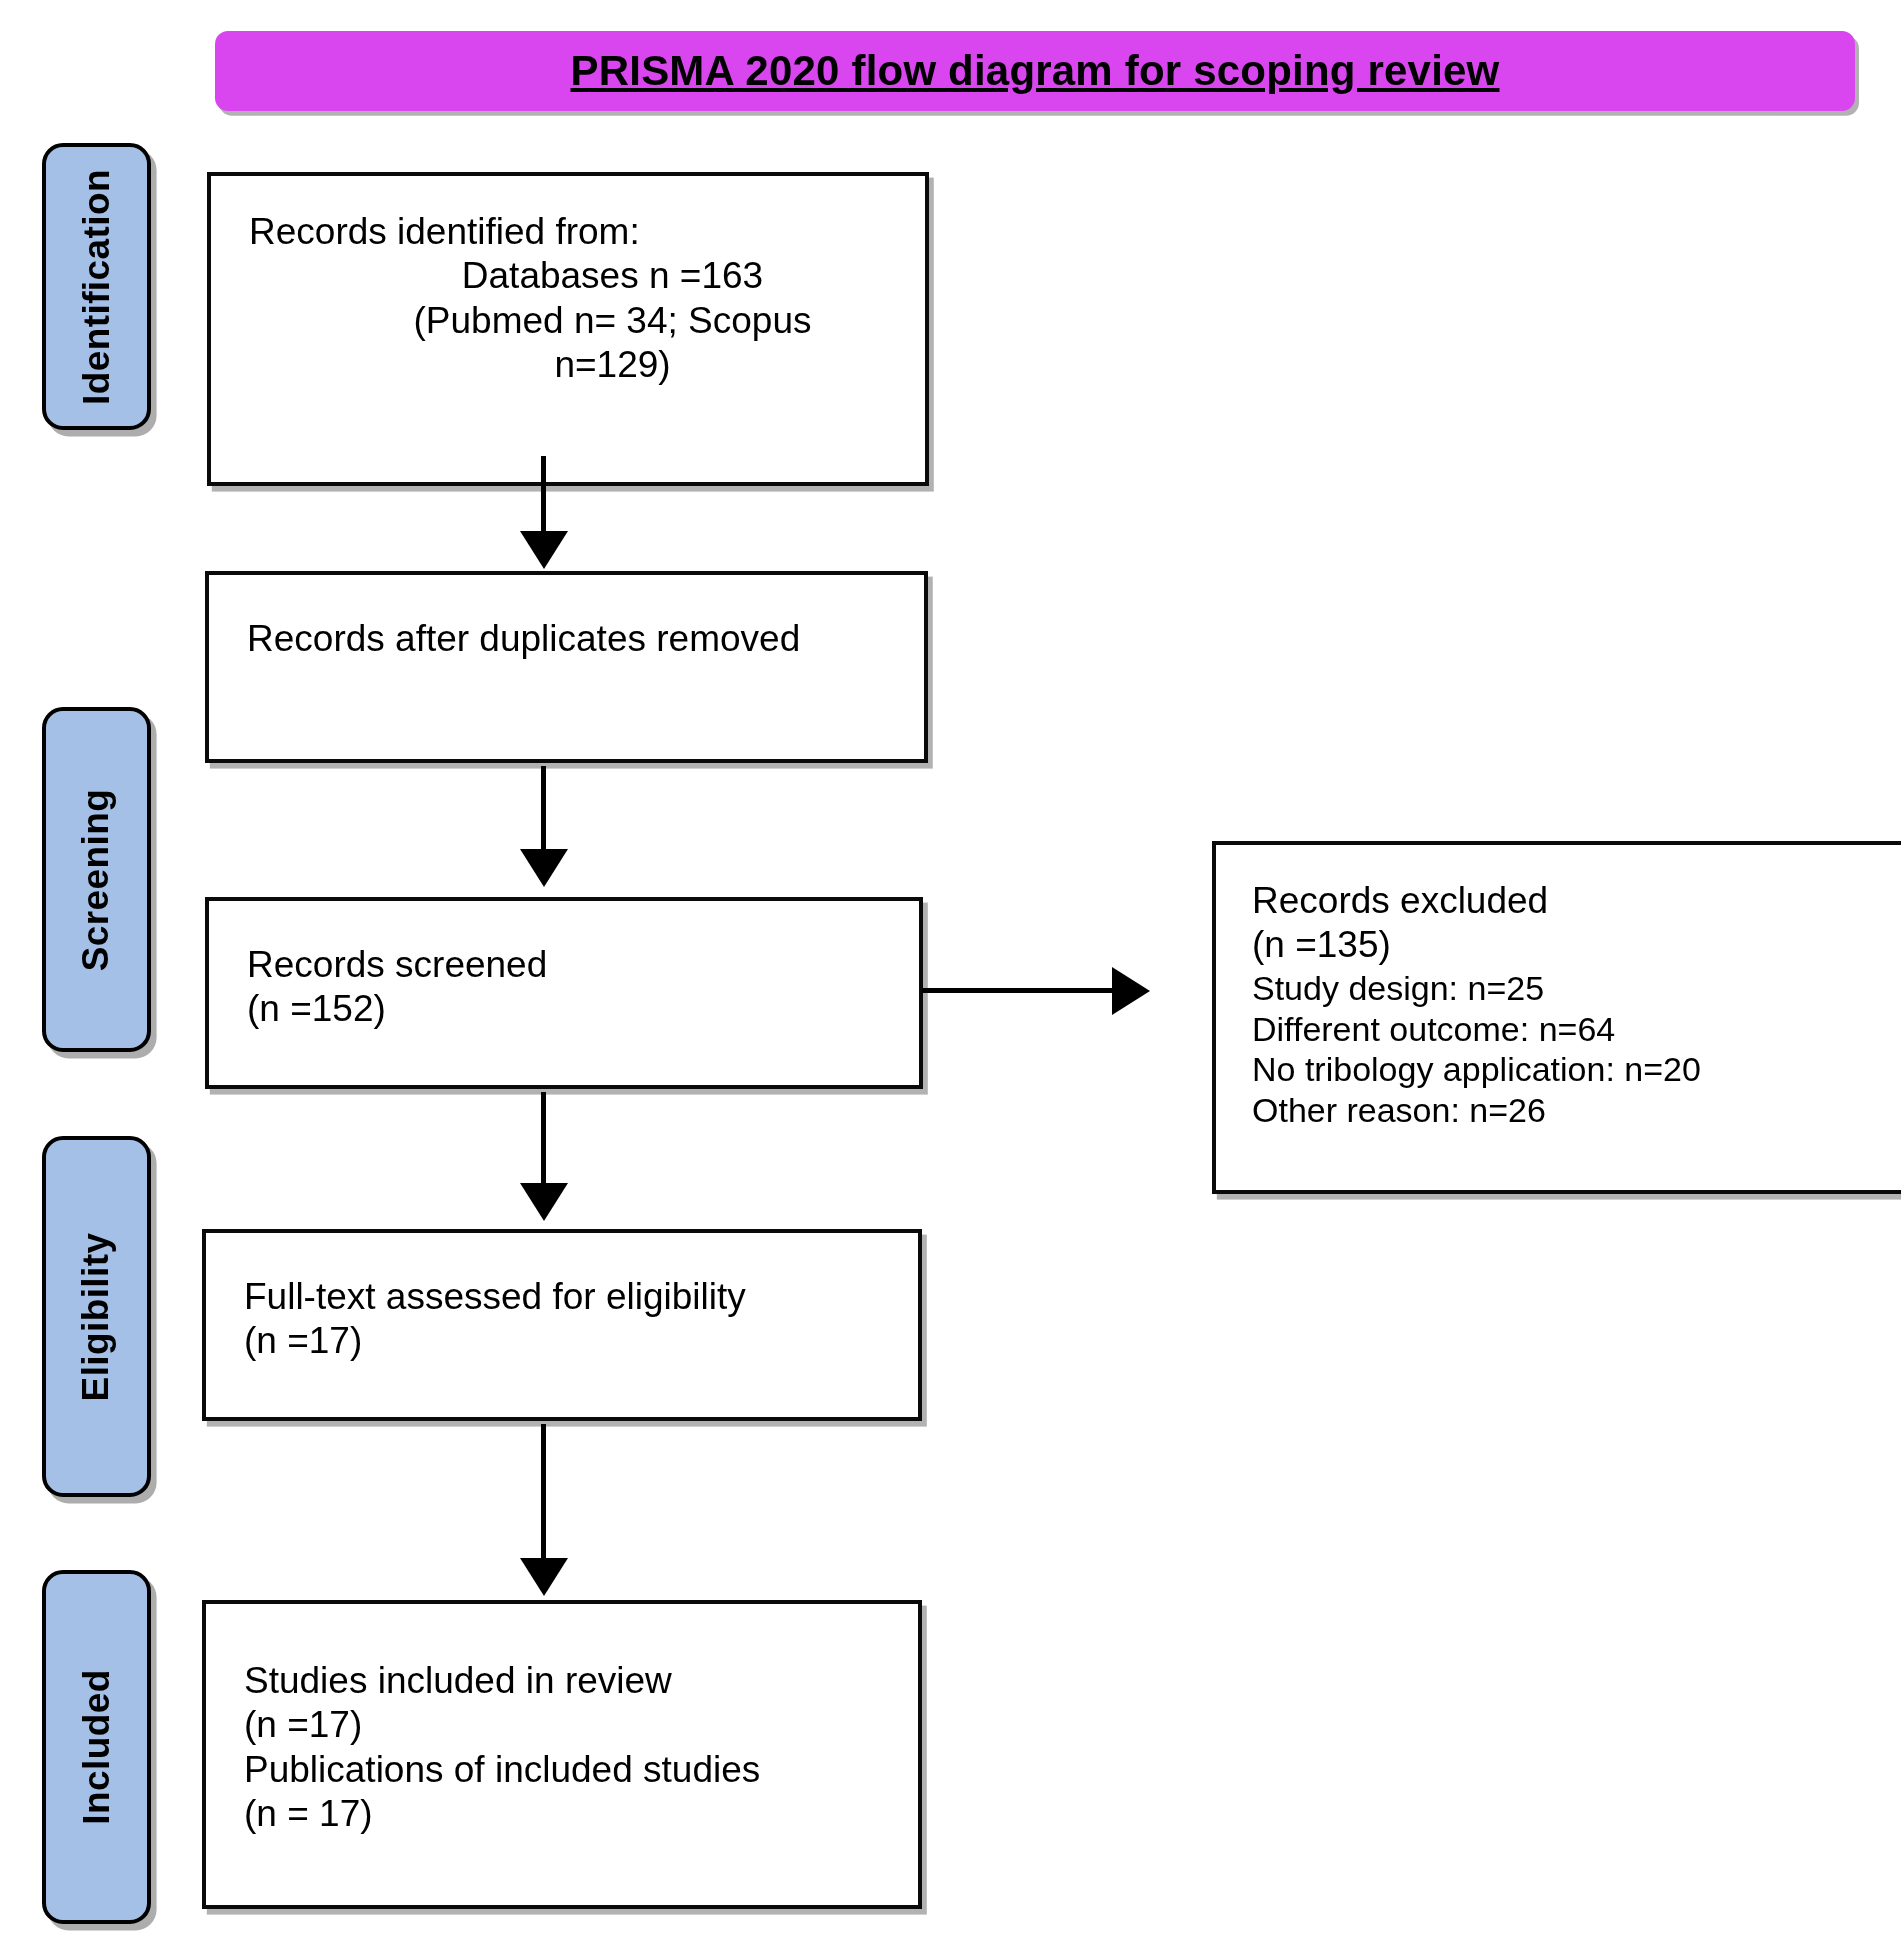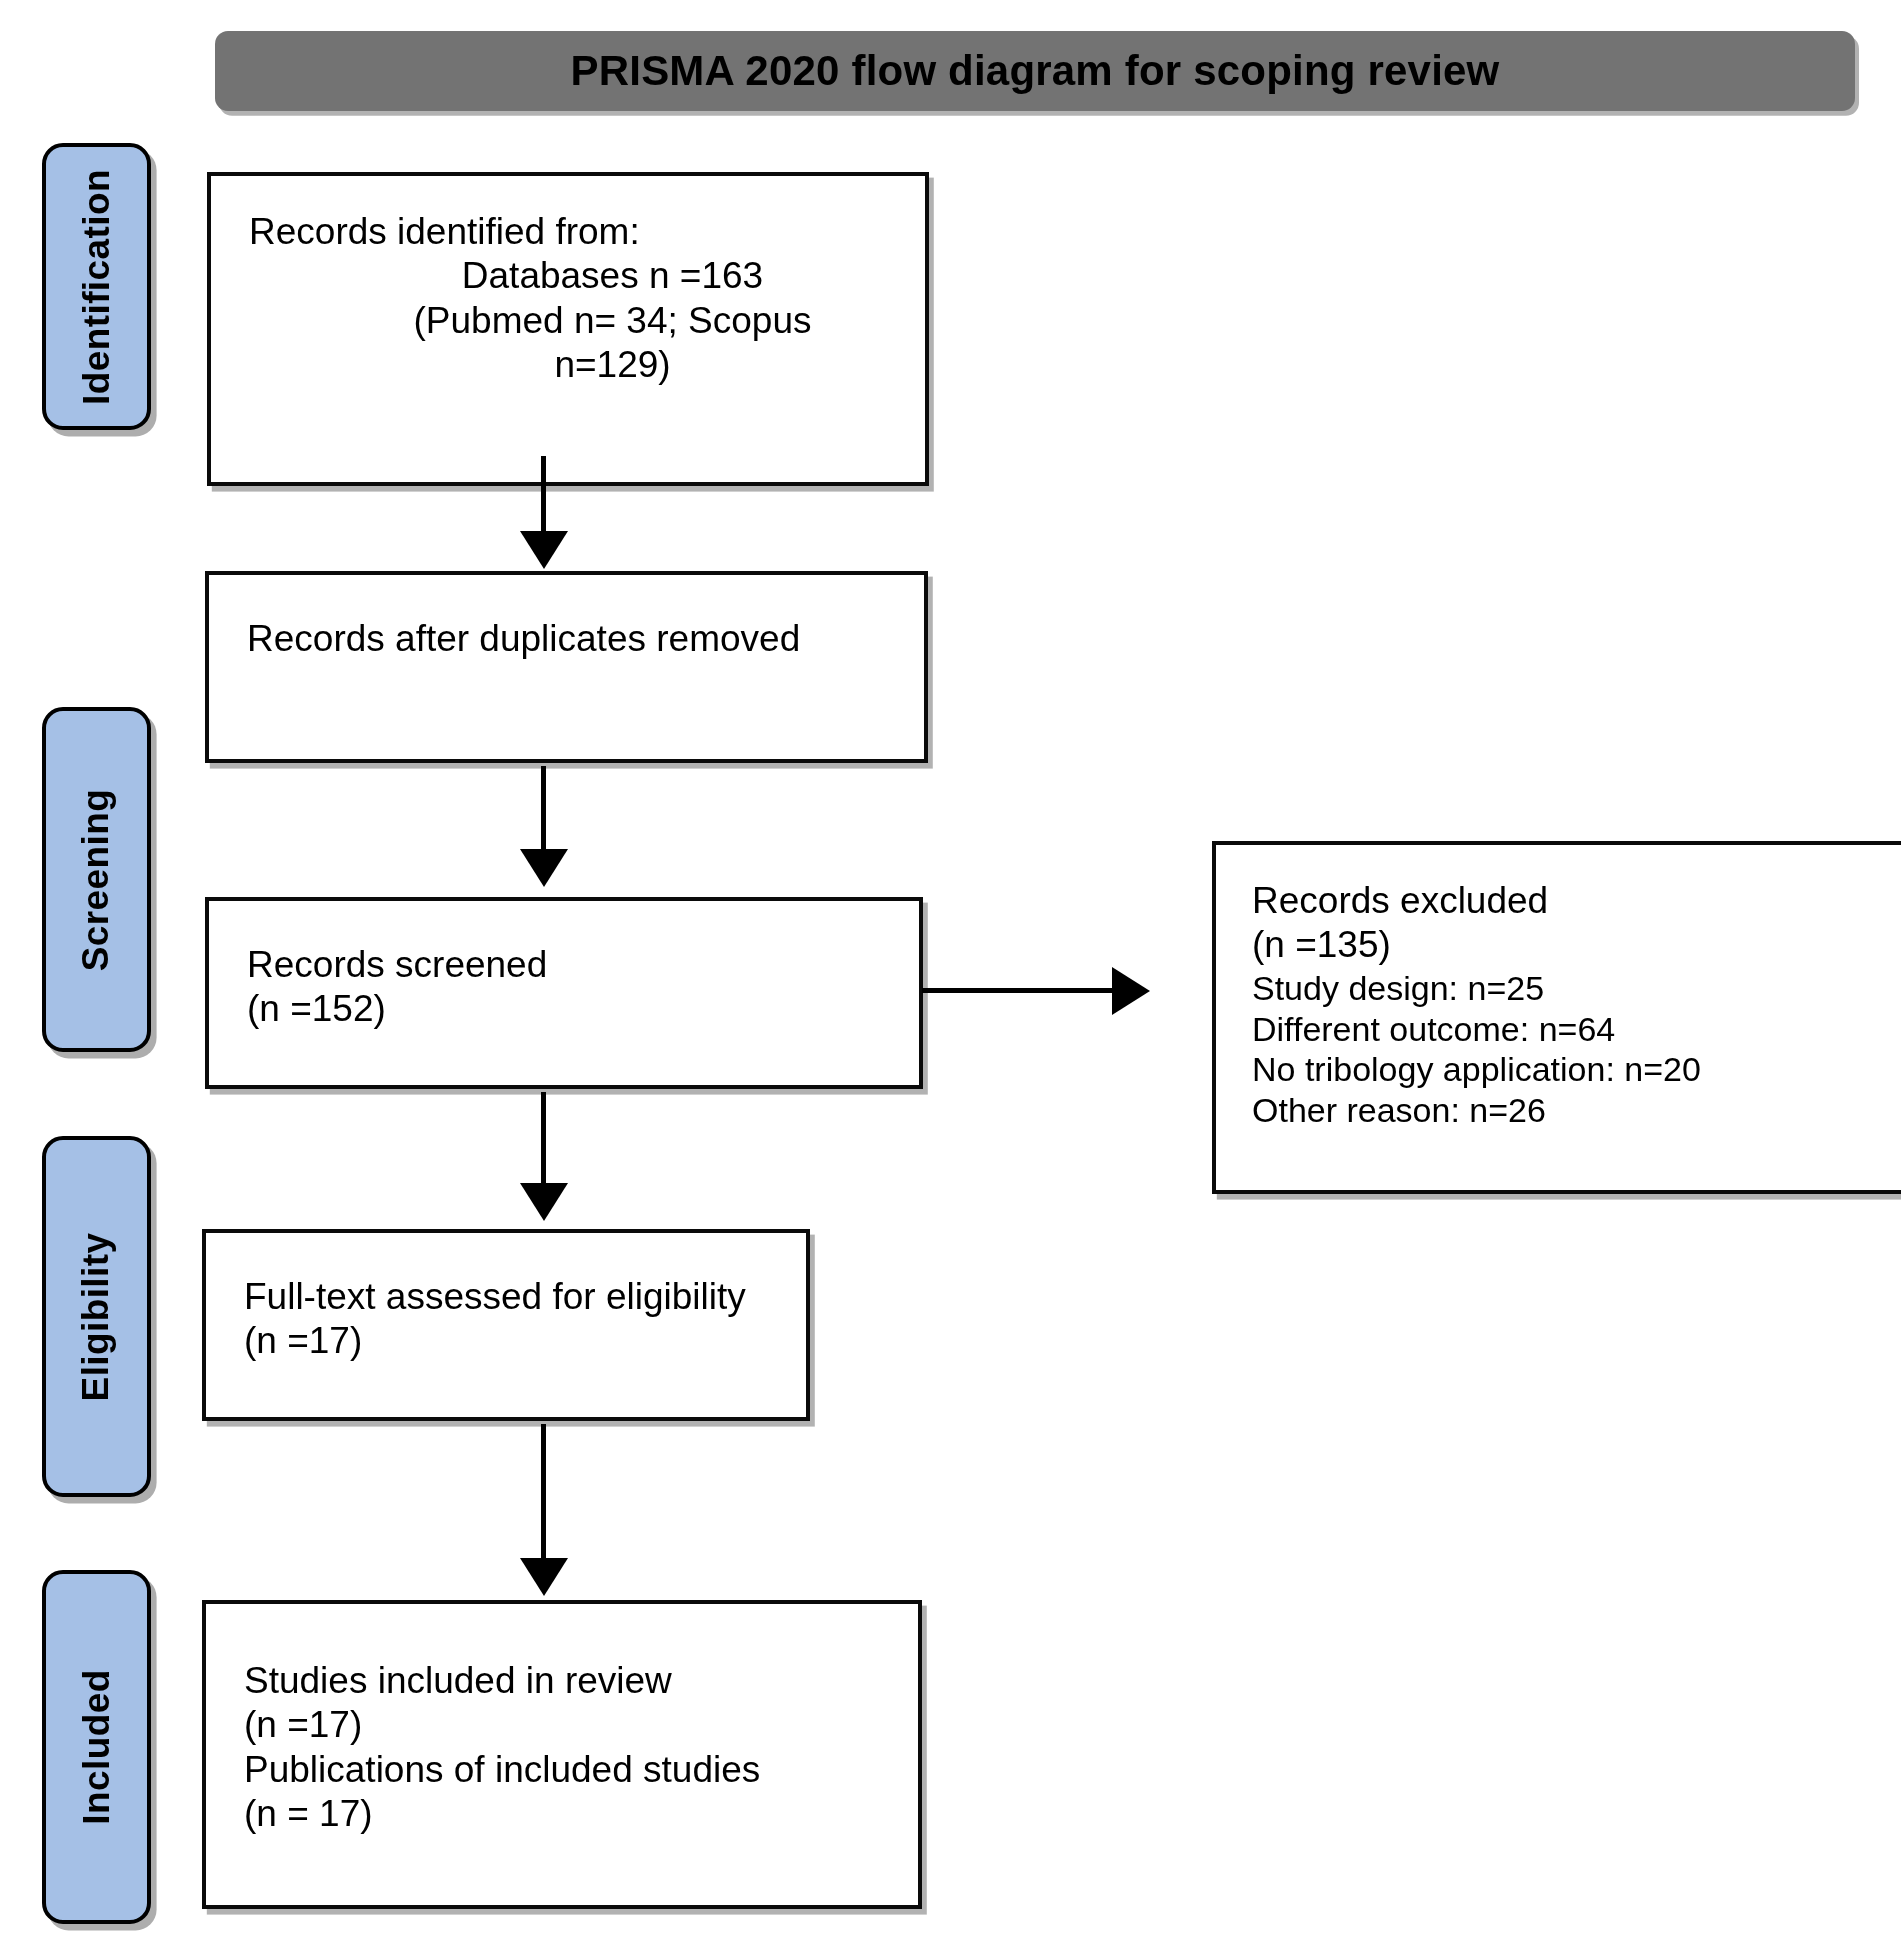--- a/index.html
+++ b/index.html
@@ -20,26 +20,27 @@
     overflow: hidden;
   }
 
   
   .title-banner {
     position: absolute;
     left: 215px;
     top: 30.5px;
     width: 1640px;
     height: 80px;
-    background: #737373;
+    background: #d946ef;
     border-radius: 13px;
     box-shadow: 4px 4.8px 0 rgba(0,0,0,0.30);
     display: flex;
     align-items: center;
     justify-content: center;
+    text-decoration: underline;
   }
   .title-text {
     font-size: 42px;
     font-weight: bold;
     color: #000000;
     letter-spacing: 0.2px;
     white-space: nowrap;
   }
 
   
@@ -82,21 +83,21 @@
     color: #000000;
     white-space: pre;
   }
   .flow-box .line.indent { padding-left: 51px; text-align: center; }
   .flow-box .line.small  { font-size: 34px; }
 
   #box-identified { left: 207px; top: 172px;  width: 722px; height: 314px; padding-top: 34px; }
   #box-duplicates { left: 205px; top: 571px;  width: 723px; height: 192px; padding-top: 42px; }
   #box-screened   { left: 205px; top: 897px; width: 718px; height: 192px; padding-top: 42px; }
   #box-excluded   { left: 1212px; top: 841px; width: 710px; height: 353px; padding-top: 34px; padding-left: 36px; }
-  #box-fulltext   { left: 202px; top: 1229px; width: 608px; height: 192px; padding-top: 42px; }
+  #box-fulltext   { left: 202px; top: 1229px; width: 720px; height: 192px; padding-top: 42px; }
   #box-included   { left: 202px; top: 1600px; width: 720px; height: 309px; padding-top: 55px; }
 
   
   .arrow-v {
     position: absolute;
     width: 0;
     border-left: 5.6px solid #000000;
   }
   .arrow-head-down {
     position: absolute;

